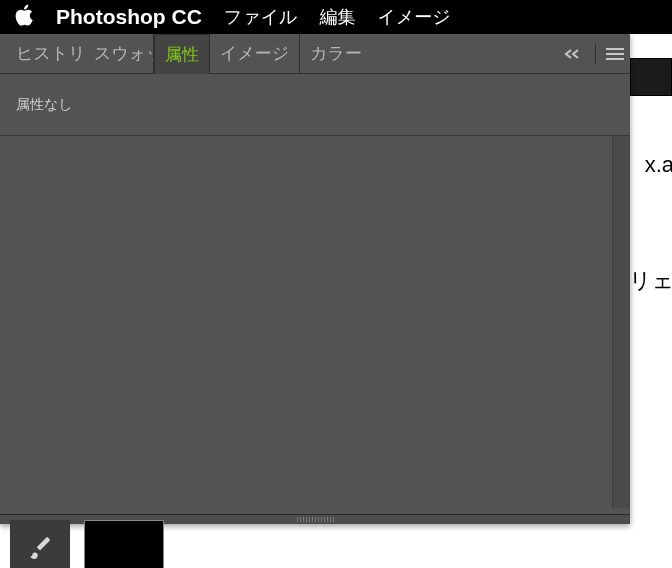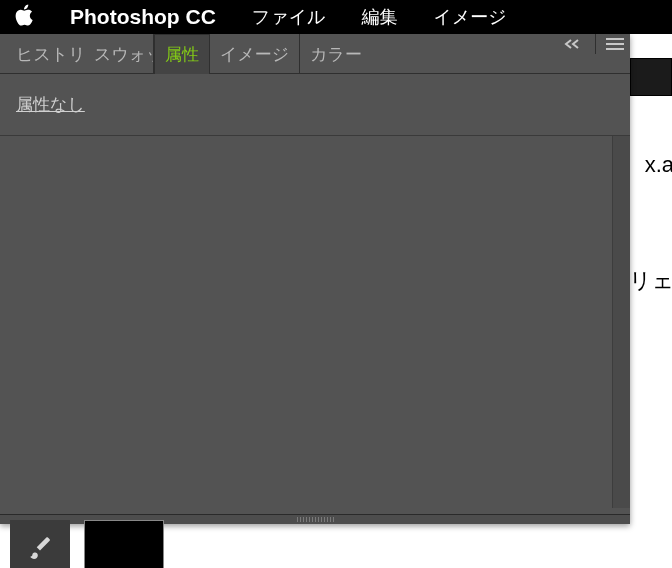--- a/index.html
+++ b/index.html
@@ -11,21 +11,21 @@
       background: #ffffff;
     }
 
     
     .menubar {
       height: 34px;
       background: #000000;
       display: flex;
       align-items: center;
       padding: 0 14px;
-      gap: 36px;
+      gap: 22px;
       color: #ffffff;
       font-size: 20px;
       white-space: nowrap;
     }
     .menubar .apple {
       font-size: 22px;
       line-height: 1;
     }
     .menubar .appname {
       font-weight: 700;
@@ -50,21 +50,21 @@
       left: 0;
       top: 0;
       width: 630px;
       height: 490px;
       background: #535353;
       box-shadow: 0 2px 6px rgba(0,0,0,0.4);
     }
 
     .tabs-row {
       display: flex;
-      align-items: flex-start;
+      align-items: center;
       height: 40px;
       background: #535353;
       border-bottom: 1px solid #2f2f2f;
       padding-left: 6px;
       padding-right: 6px;
     }
     .tab {
       color: #b8b8b8;
       font-size: 17px;
       padding: 0 10px;
@@ -104,22 +104,21 @@
 
     .panel-subheader {
       height: 62px;
       display: flex;
       align-items: center;
       border-bottom: 1px solid #3a3a3a;
       padding-left: 16px;
     }
     .panel-subheader .status {
       color: #d0d0d0;
-      font-size: 17px;
-      text-decoration: underline;
+      font-size: 14px;
     }
 
     .panel-body {
       position: relative;
       height: 378px;
       background: #535353;
     }
     .panel-scroll {
       position: absolute;
       right: 0;

